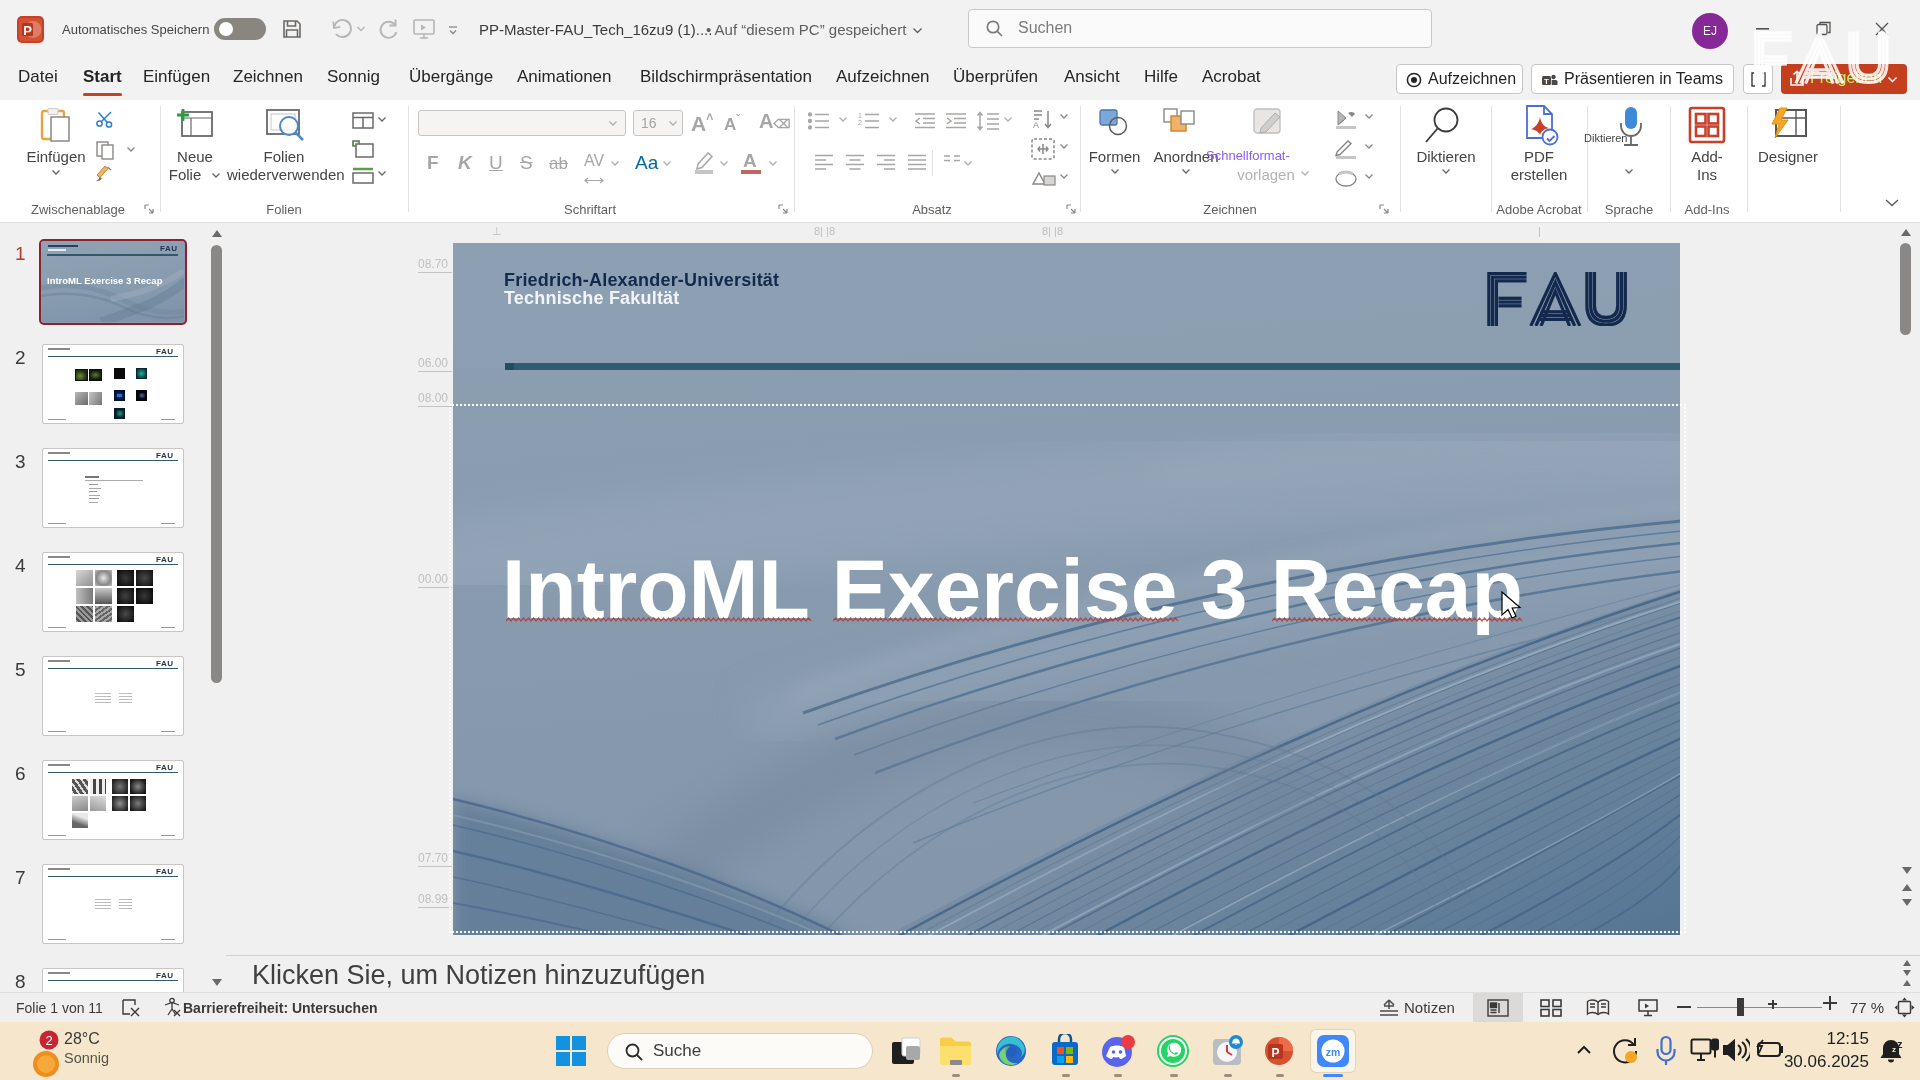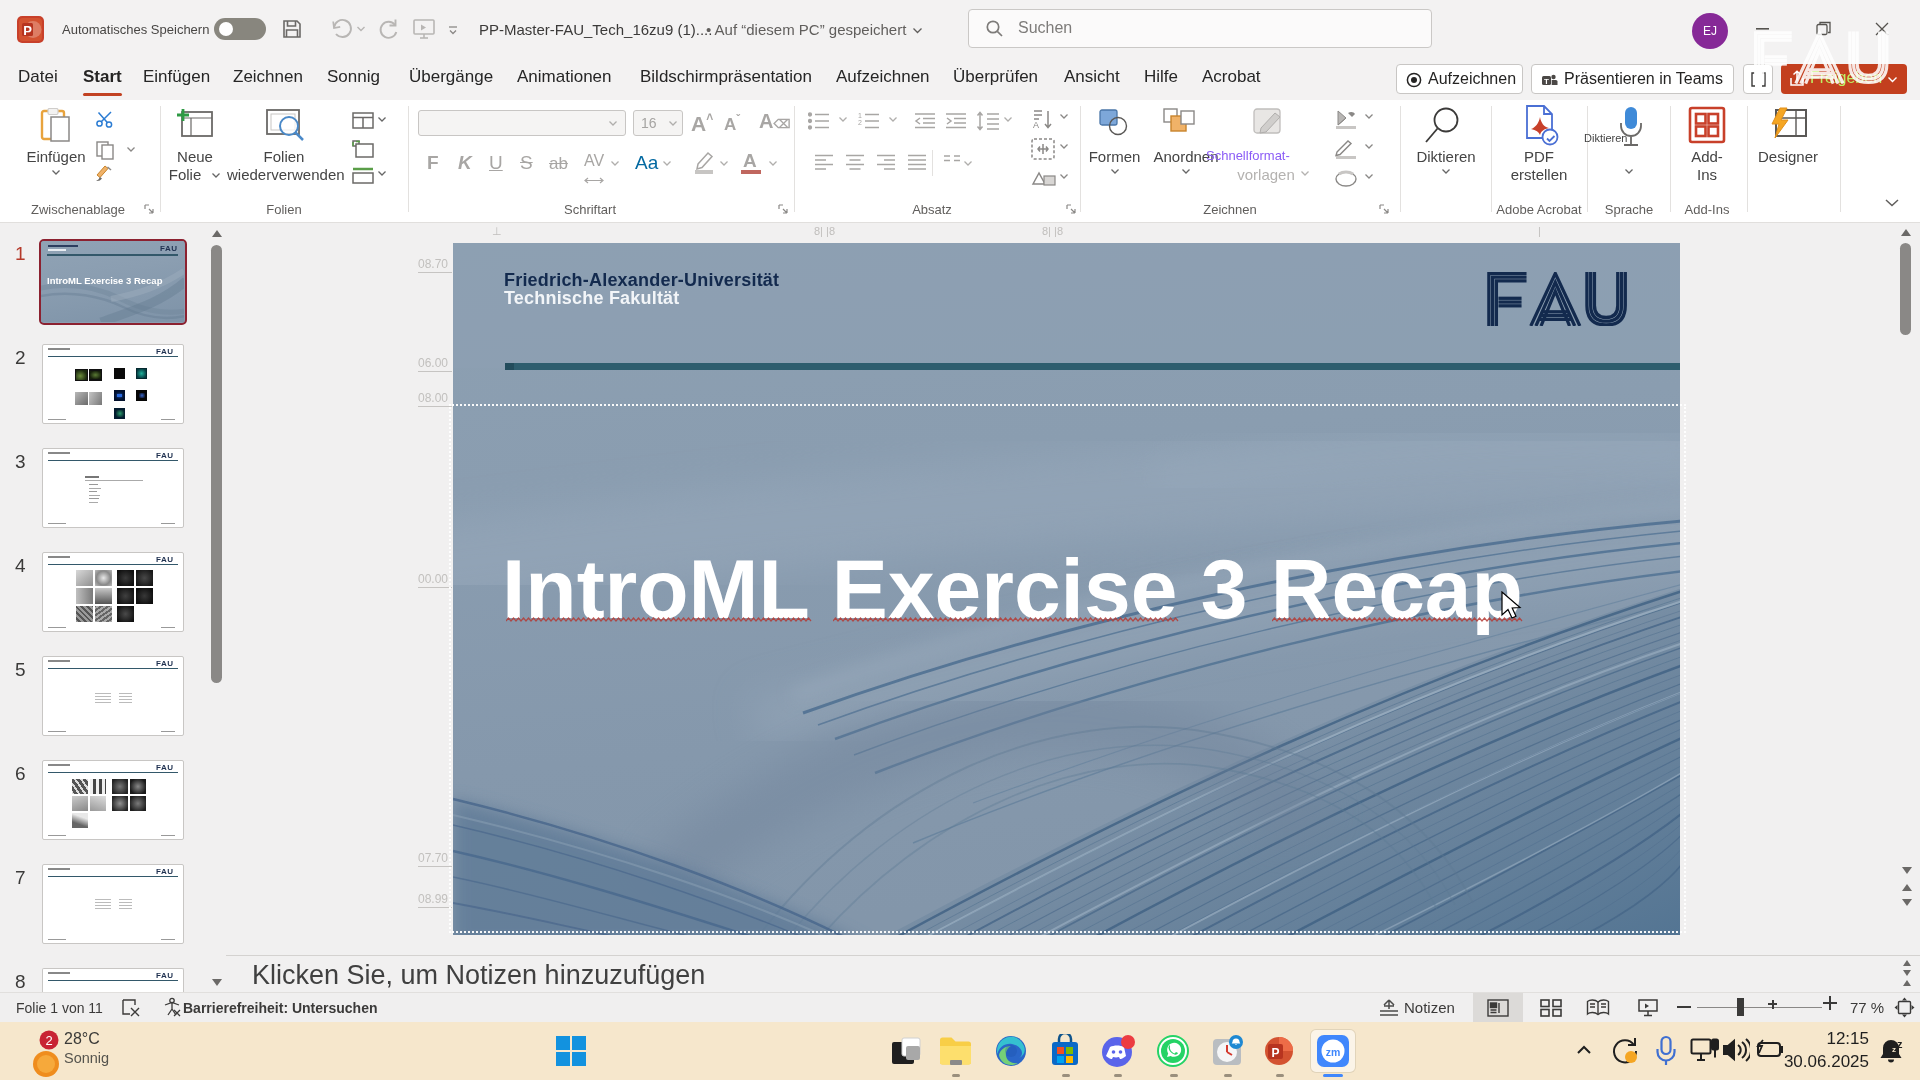--- a/index.html
+++ b/index.html
@@ -835,20 +835,27 @@
     <div class="abs" style="left:64px;top:8px;font-size:16px;color:#3a3a38">28°C</div>
     <div class="abs" style="left:64px;top:28px;font-size:14.5px;color:#55544e">Sonnig</div>
 
     <svg class="abs" style="left:556px;top:14px" width="30" height="30" viewBox="0 0 30 30">
       <rect x="0" y="0" width="14" height="14" fill="#1292df"></rect>
         <rect x="16" y="0" width="14" height="14" fill="#1292df"></rect>
       <rect x="0" y="16" width="14" height="14" fill="#1292df"></rect>
         <rect x="16" y="16" width="14" height="14" fill="#1292df"></rect>
     </svg>
 
+    <div class="abs" style="left:607px;top:11px;width:266px;height:36px;background:#fdfbf7;border:1px solid #ddcfb4;border-radius:18px">
+      <svg class="abs" style="left:16px;top:8px" width="20" height="20" viewBox="0 0 20 20" fill="none" stroke="#2b2b2b" stroke-width="1.8">
+          <circle cx="8.5" cy="8.5" r="6"></circle>
+          <path d="M13 13 L18 18"></path>
+        </svg>
+      <div class="abs" style="left:45px;top:7px;font-size:17px;color:#3b3b3b">Suche</div>
+    </div>
 
     <svg class="abs" style="left:890px;top:12px" width="34" height="34" viewBox="0 0 34 34">
       <rect x="2" y="8" width="22" height="22" rx="2" fill="#1f1f1f"></rect>
       <rect x="12" y="4" width="18" height="18" rx="2" fill="#ffffff" stroke="#d0d0d0"></rect>
       <rect x="16" y="12" width="14" height="14" rx="2" fill="#a8a8a8"></rect>
     </svg>
 
     <svg class="abs" style="left:938px;top:12px" width="36" height="34" viewBox="0 0 36 34">
       <path d="M2 6 a2.5 2.5 0 0 1 2.5-2.5 h9 l4 4 h13 a2.5 2.5 0 0 1 2.5 2.5 v18 a2.5 2.5 0 0 1-2.5 2.5 h-26 A2.5 2.5 0 0 1 2 28z" fill="#f8ce46"></path>
       <path d="M2 12 h31 v16 a2.5 2.5 0 0 1-2.5 2.5 h-26 A2.5 2.5 0 0 1 2 28z" fill="#fddf6d"></path>

